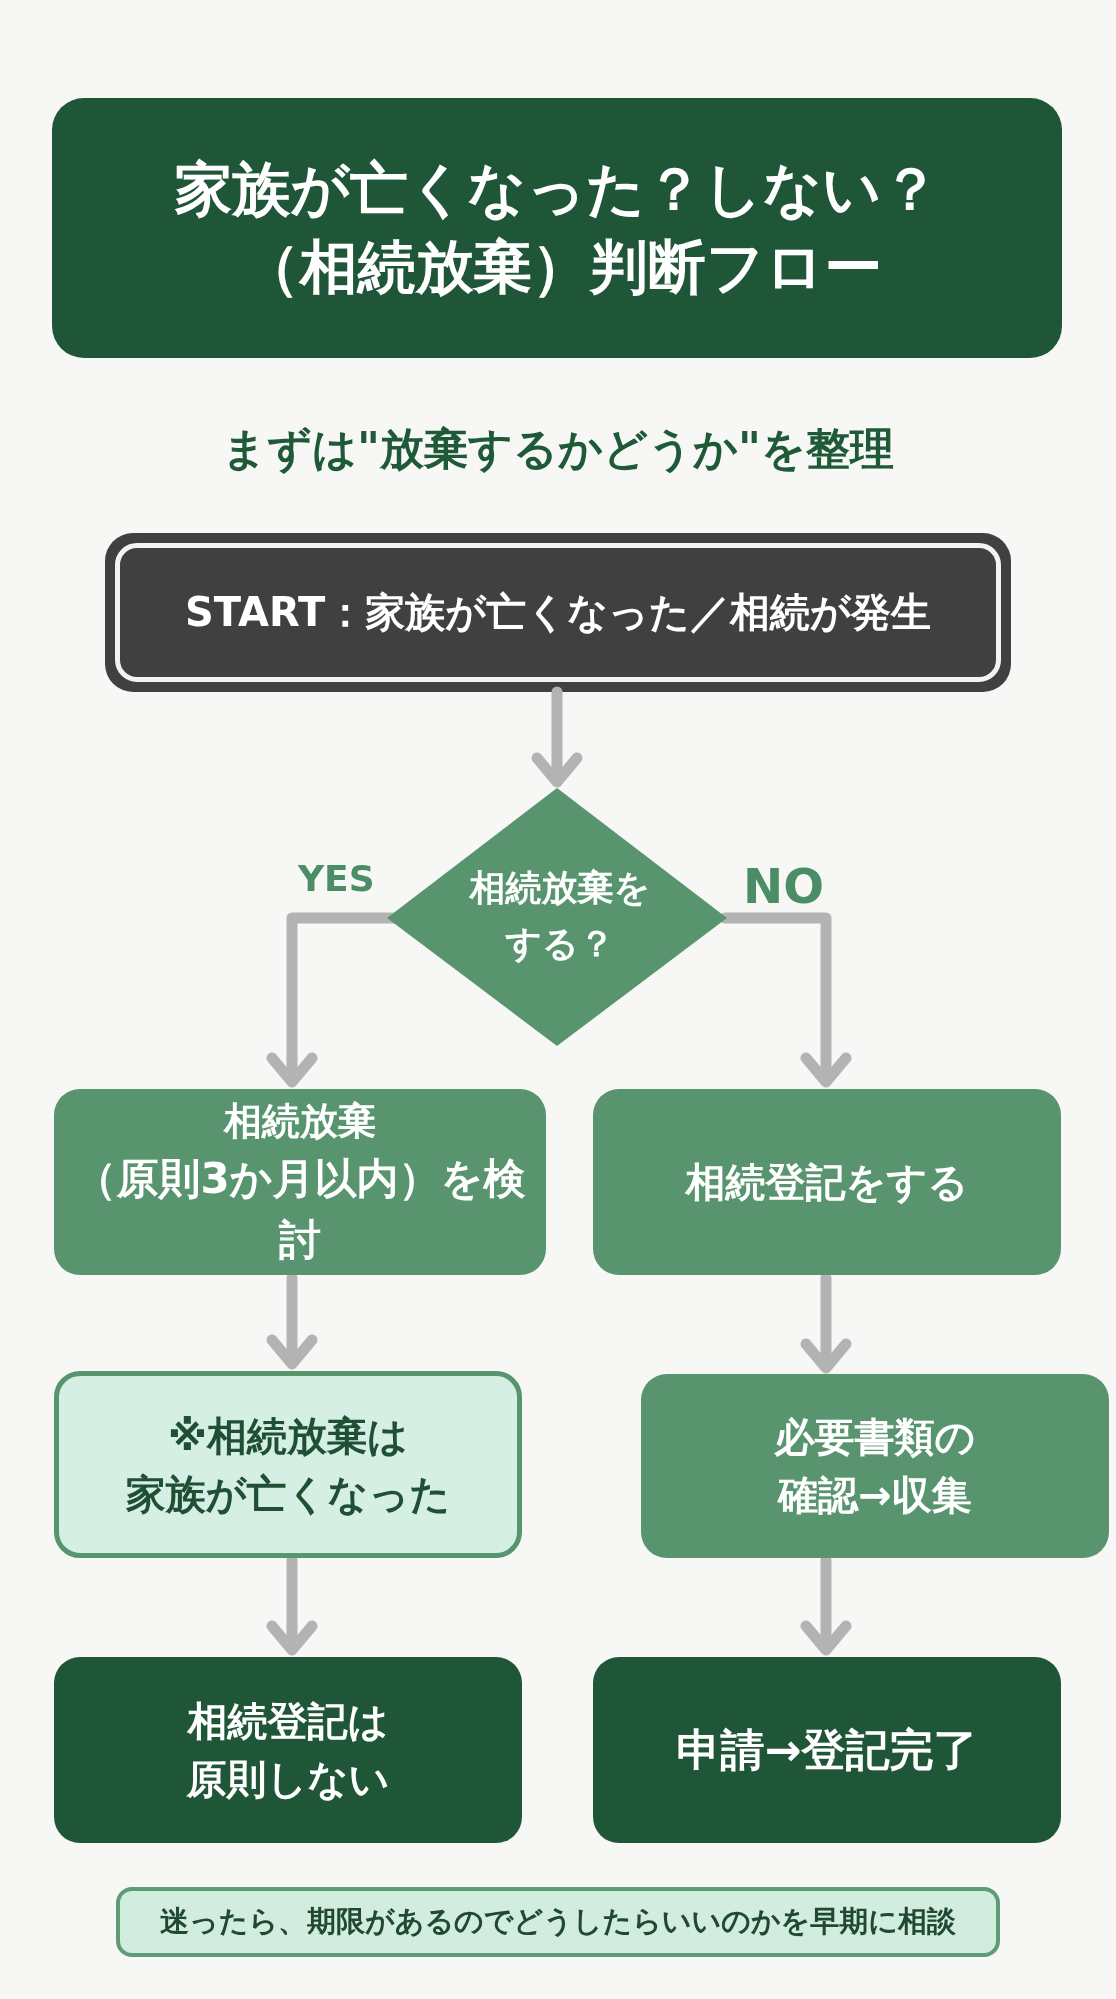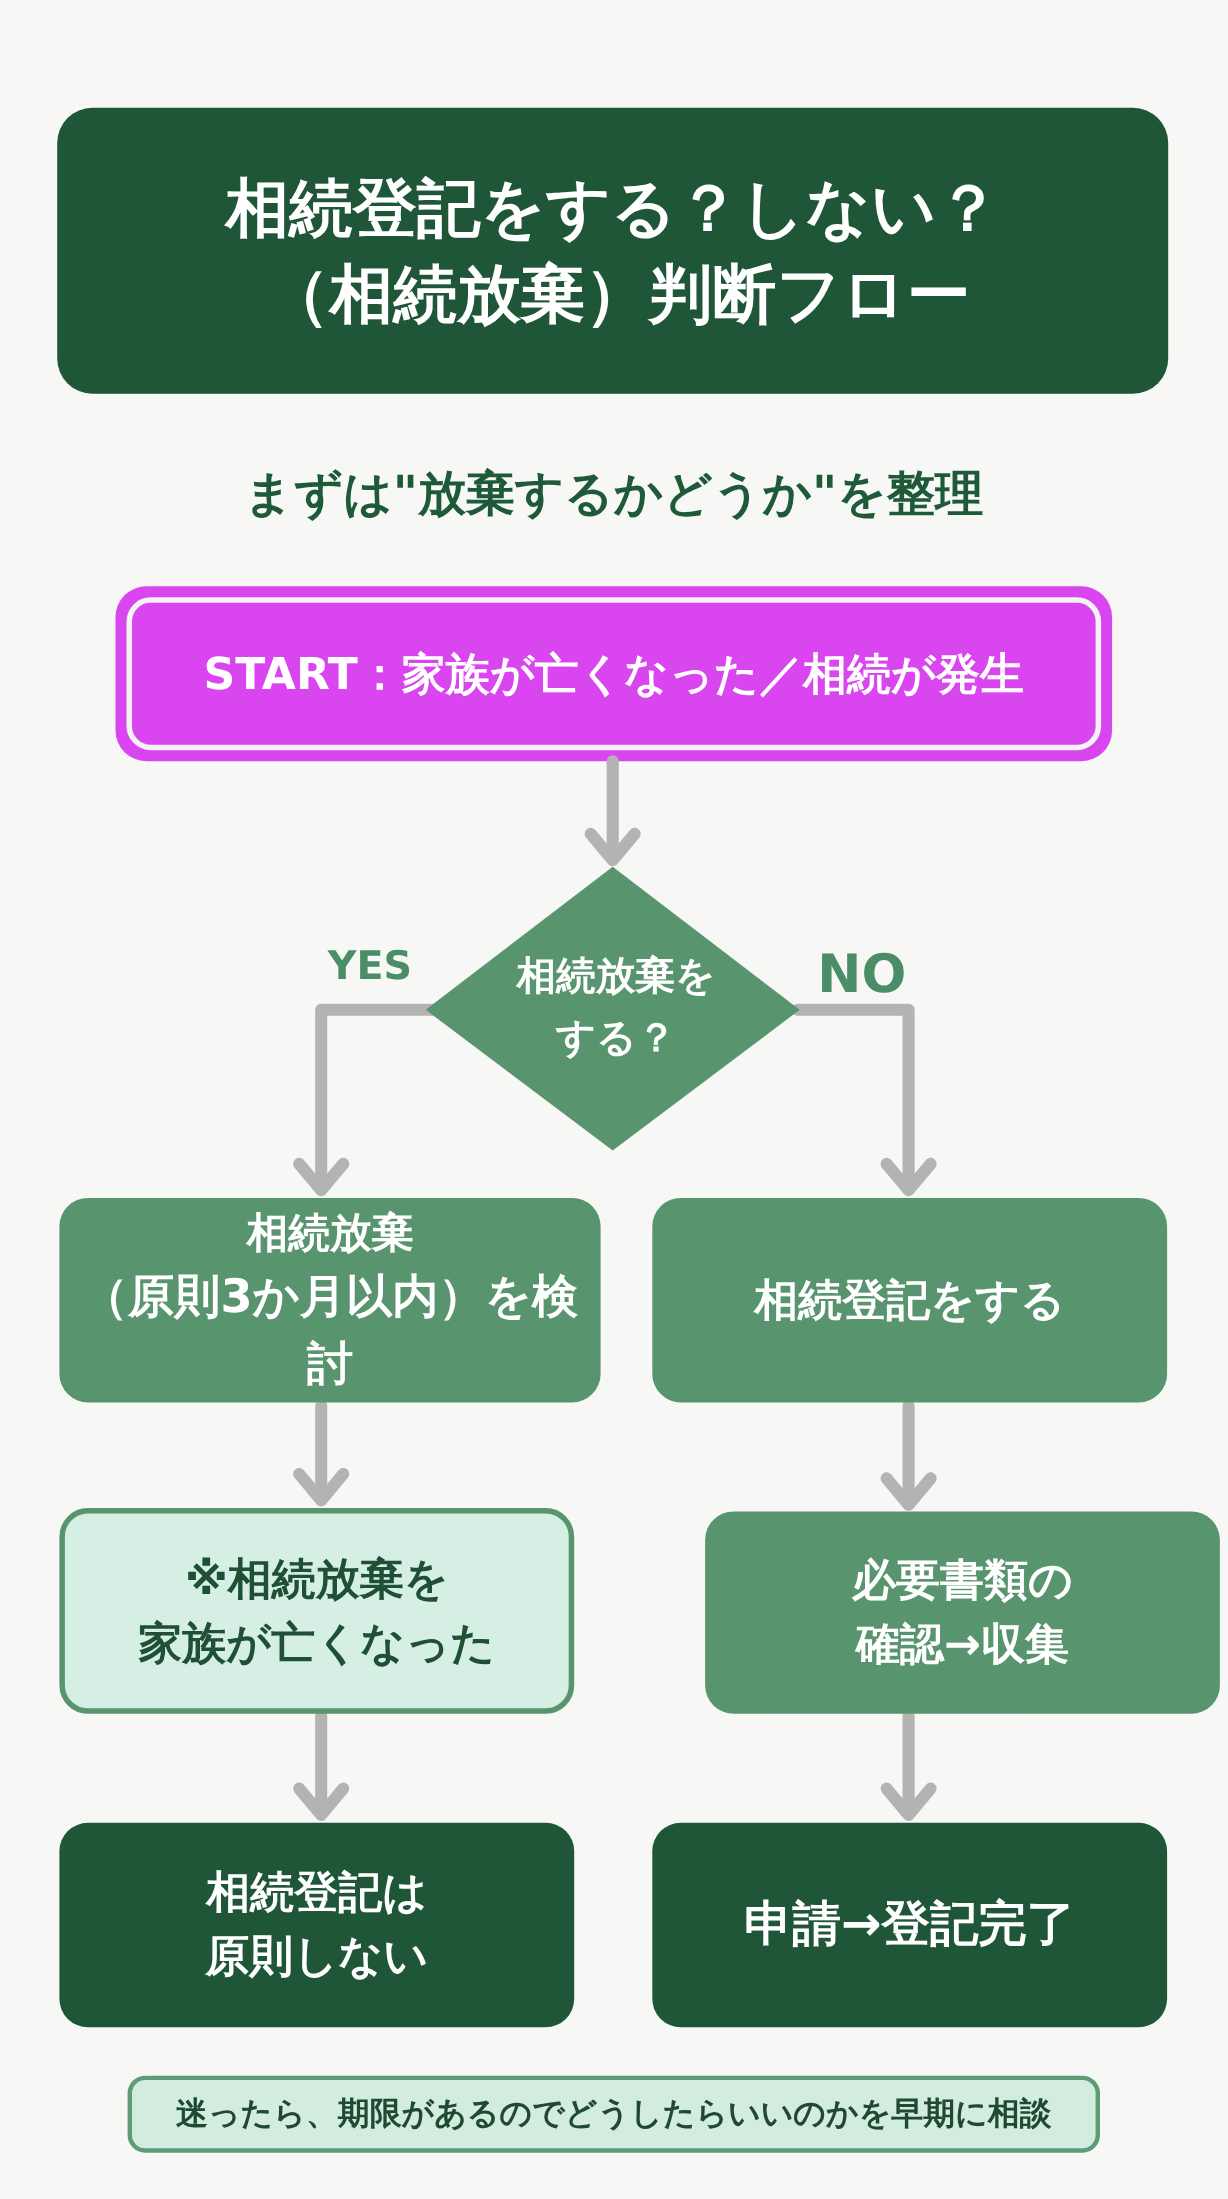--- a/index.html
+++ b/index.html
@@ -15,21 +15,21 @@
     display:flex; flex-direction:column; align-items:center; justify-content:center;
     color:#fff; font-weight:bold; font-size:58px; line-height:1.35;
   }
   .title-box .l2 { padding-left:10px; }
   .subtitle {
     left:0; top:420px; width:1116px; text-align:center;
     color:#1e5a38; font-weight:bold; font-size:44px;
   }
   .start-box {
     left:105px; top:533px; width:906px; height:159px;
-    background:#d946ef; border-radius:28px; padding:10px;
+    background:#404040; border-radius:28px; padding:10px;
   }
   .start-inner {
     width:100%; height:100%; box-sizing:border-box;
     border:5px solid #f3f3f3; border-radius:22px;
     display:flex; align-items:center; justify-content:center;
     color:#fff; font-weight:bold; font-size:40px;
   }
   svg.lines { position:absolute; left:0; top:0; }
   .diamond-text {
     left:390px; top:860px; width:340px; text-align:center;
@@ -55,21 +55,21 @@
     left:116px; top:1887px; width:884px; height:70px;
     background:#d2ece0; border:4px solid #5d9c76; border-radius:16px;
     display:flex; align-items:center; justify-content:center;
     color:#1f4a31; font-weight:bold; font-size:29px;
   }
 </style>
 </head>
 <body>
 
 <div class="abs title-box">
-  <div>相続登記をする？しない？</div>
+  <div>家族が亡くなった？しない？</div>
   <div class="l2">（相続放棄）判断フロー</div>
 </div>
 
 <div class="abs subtitle">まずは"放棄するかどうか"を整理</div>
 
 <div class="abs start-box">
   <div class="start-inner">START：家族が亡くなった／相続が発生</div>
 </div>
 
 <svg class="lines" width="1116" height="1999">
@@ -102,21 +102,21 @@
 <div class="abs diamond-text">
   <div>相続放棄を</div>
   <div>する？</div>
 </div>
 
 <div class="abs node mid n-left1">
   <div>相続放棄</div>
   <div class="small">（原則3か月以内）を検討</div>
 </div>
 <div class="abs node light n-left2">
-  <div>※相続放棄を</div>
+  <div>※相続放棄は</div>
   <div>家族が亡くなった</div>
 </div>
 <div class="abs node dark n-left3">
   <div>相続登記は</div>
   <div>原則しない</div>
 </div>
 
 <div class="abs node mid n-right1">
   <div>相続登記をする</div>
 </div>

